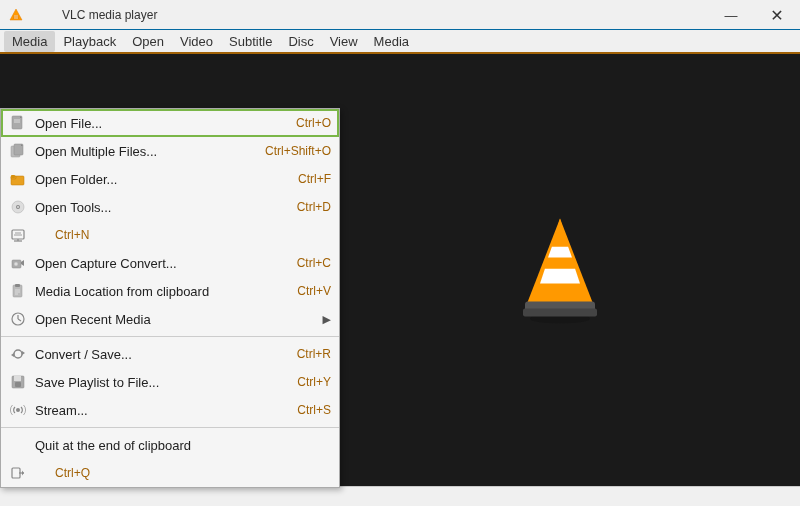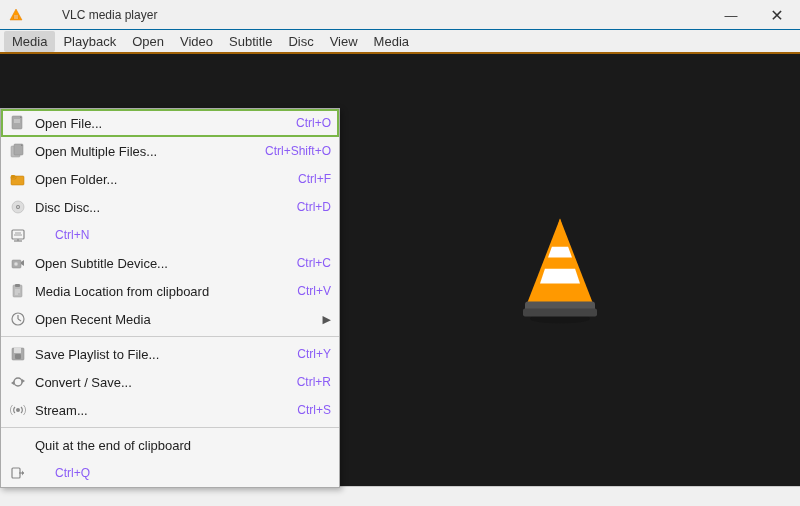--- a/index.html
+++ b/index.html
@@ -119,21 +119,21 @@
       align-items: center;
       justify-content: center;
       flex-shrink: 0;
     }
     .dropdown-item-label {
       flex: 1;
       color: #222;
       font-size: 13px;
     }
     .dropdown-item-shortcut {
-      color: #8b5cf6;
+      color: #a16207;
       font-size: 12px;
       margin-left: 20px;
     }
     .dropdown-item-arrow {
       color: #555;
       font-size: 11px;
       margin-left: 8px;
     }
     .dropdown-separator {
       height: 1px;
@@ -251,21 +251,21 @@
     </div>
 
     <div class="dropdown-item">
       <div class="dropdown-item-icon">
         <svg width="16" height="16" viewBox="0 0 16 16">
           <circle cx="8" cy="8" r="6" fill="#ddd" stroke="#aaa" stroke-width="0.5"></circle>
           <circle cx="8" cy="8" r="2" fill="#888"></circle>
           <circle cx="8" cy="8" r="1" fill="#ddd"></circle>
         </svg>
       </div>
-      <span class="dropdown-item-label">Disc Disc...</span>
+      <span class="dropdown-item-label">Open Tools...</span>
       <span class="dropdown-item-shortcut">Ctrl+D</span>
     </div>
 
     <div class="dropdown-item">
       <div class="dropdown-item-icon">
         <svg width="16" height="16" viewBox="0 0 16 16">
           <rect x="2" y="3" width="12" height="9" rx="1" fill="none" stroke="#888" stroke-width="1.2"></rect>
           <line x1="8" y1="12" x2="8" y2="14" stroke="#888" stroke-width="1.2"></line>
           <line x1="4" y1="14" x2="12" y2="14" stroke="#888" stroke-width="1.2"></line>
           <line x1="5" y1="6" x2="11" y2="6" stroke="#888" stroke-width="0.8"></line>
@@ -276,21 +276,21 @@
     </div>
 
     <div class="dropdown-item">
       <div class="dropdown-item-icon">
         <svg width="16" height="16" viewBox="0 0 16 16">
           <rect x="2" y="5" width="9" height="8" rx="1" fill="#aaa" stroke="#888" stroke-width="0.5"></rect>
           <polygon points="11,7 14,5 14,11 11,9" fill="#888"></polygon>
           <circle cx="6" cy="9" r="2" fill="#ddd" stroke="#aaa" stroke-width="0.5"></circle>
         </svg>
       </div>
-      <span class="dropdown-item-label">Open Subtitle Device...</span>
+      <span class="dropdown-item-label">Open Capture Convert...</span>
       <span class="dropdown-item-shortcut">Ctrl+C</span>
     </div>
 
     <div class="dropdown-item">
       <div class="dropdown-item-icon">
         <svg width="16" height="16" viewBox="0 0 16 16">
           <rect x="3" y="2" width="9" height="12" rx="1" fill="#bbb" stroke="#999" stroke-width="0.5"></rect>
           <rect x="5" y="1" width="5" height="3" rx="1" fill="#888"></rect>
           <line x1="5" y1="7" x2="10" y2="7" stroke="#ddd" stroke-width="1"></line>
           <line x1="5" y1="9" x2="10" y2="9" stroke="#ddd" stroke-width="1"></line>
@@ -311,40 +311,40 @@
       </div>
       <span class="dropdown-item-label">Open Recent Media</span>
       <span class="dropdown-item-arrow">▶</span>
     </div>
 
     <div class="dropdown-separator"></div>
 
     <div class="dropdown-item">
       <div class="dropdown-item-icon">
         <svg width="16" height="16" viewBox="0 0 16 16">
-          <rect x="2" y="2" width="12" height="12" rx="1" fill="#aaa" stroke="#888" stroke-width="0.5"></rect>
-          <rect x="4" y="2" width="7" height="5" fill="#ddd"></rect>
-          <rect x="5" y="8" width="6" height="5" rx="1" fill="#888"></rect>
-        </svg>
-      </div>
-      <span class="dropdown-item-label">Save Playlist to File...</span>
-      <span class="dropdown-item-shortcut">Ctrl+Y</span>
-    </div>
-
-    <div class="dropdown-item">
-      <div class="dropdown-item-icon">
-        <svg width="16" height="16" viewBox="0 0 16 16">
           <path d="M4 8 A4 4 0 0 1 12 8" fill="none" stroke="#888" stroke-width="1.5"></path>
           <polygon points="12,5 12,9 15,7" fill="#888"></polygon>
           <path d="M12 8 A4 4 0 0 1 4 8" fill="none" stroke="#888" stroke-width="1.5"></path>
           <polygon points="4,7 4,11 1,9" fill="#888"></polygon>
         </svg>
       </div>
       <span class="dropdown-item-label">Convert / Save...</span>
       <span class="dropdown-item-shortcut">Ctrl+R</span>
+    </div>
+
+    <div class="dropdown-item">
+      <div class="dropdown-item-icon">
+        <svg width="16" height="16" viewBox="0 0 16 16">
+          <rect x="2" y="2" width="12" height="12" rx="1" fill="#aaa" stroke="#888" stroke-width="0.5"></rect>
+          <rect x="4" y="2" width="7" height="5" fill="#ddd"></rect>
+          <rect x="5" y="8" width="6" height="5" rx="1" fill="#888"></rect>
+        </svg>
+      </div>
+      <span class="dropdown-item-label">Save Playlist to File...</span>
+      <span class="dropdown-item-shortcut">Ctrl+Y</span>
     </div>
 
     <div class="dropdown-item">
       <div class="dropdown-item-icon">
         <svg width="16" height="16" viewBox="0 0 16 16">
           <circle cx="8" cy="8" r="2" fill="#888"></circle>
           <path d="M5 5 A4 4 0 0 0 5 11" fill="none" stroke="#888" stroke-width="1.2"></path>
           <path d="M11 5 A4 4 0 0 1 11 11" fill="none" stroke="#888" stroke-width="1.2"></path>
           <path d="M2.5 3 A7 7 0 0 0 2.5 13" fill="none" stroke="#aaa" stroke-width="1"></path>
           <path d="M13.5 3 A7 7 0 0 1 13.5 13" fill="none" stroke="#aaa" stroke-width="1"></path>

